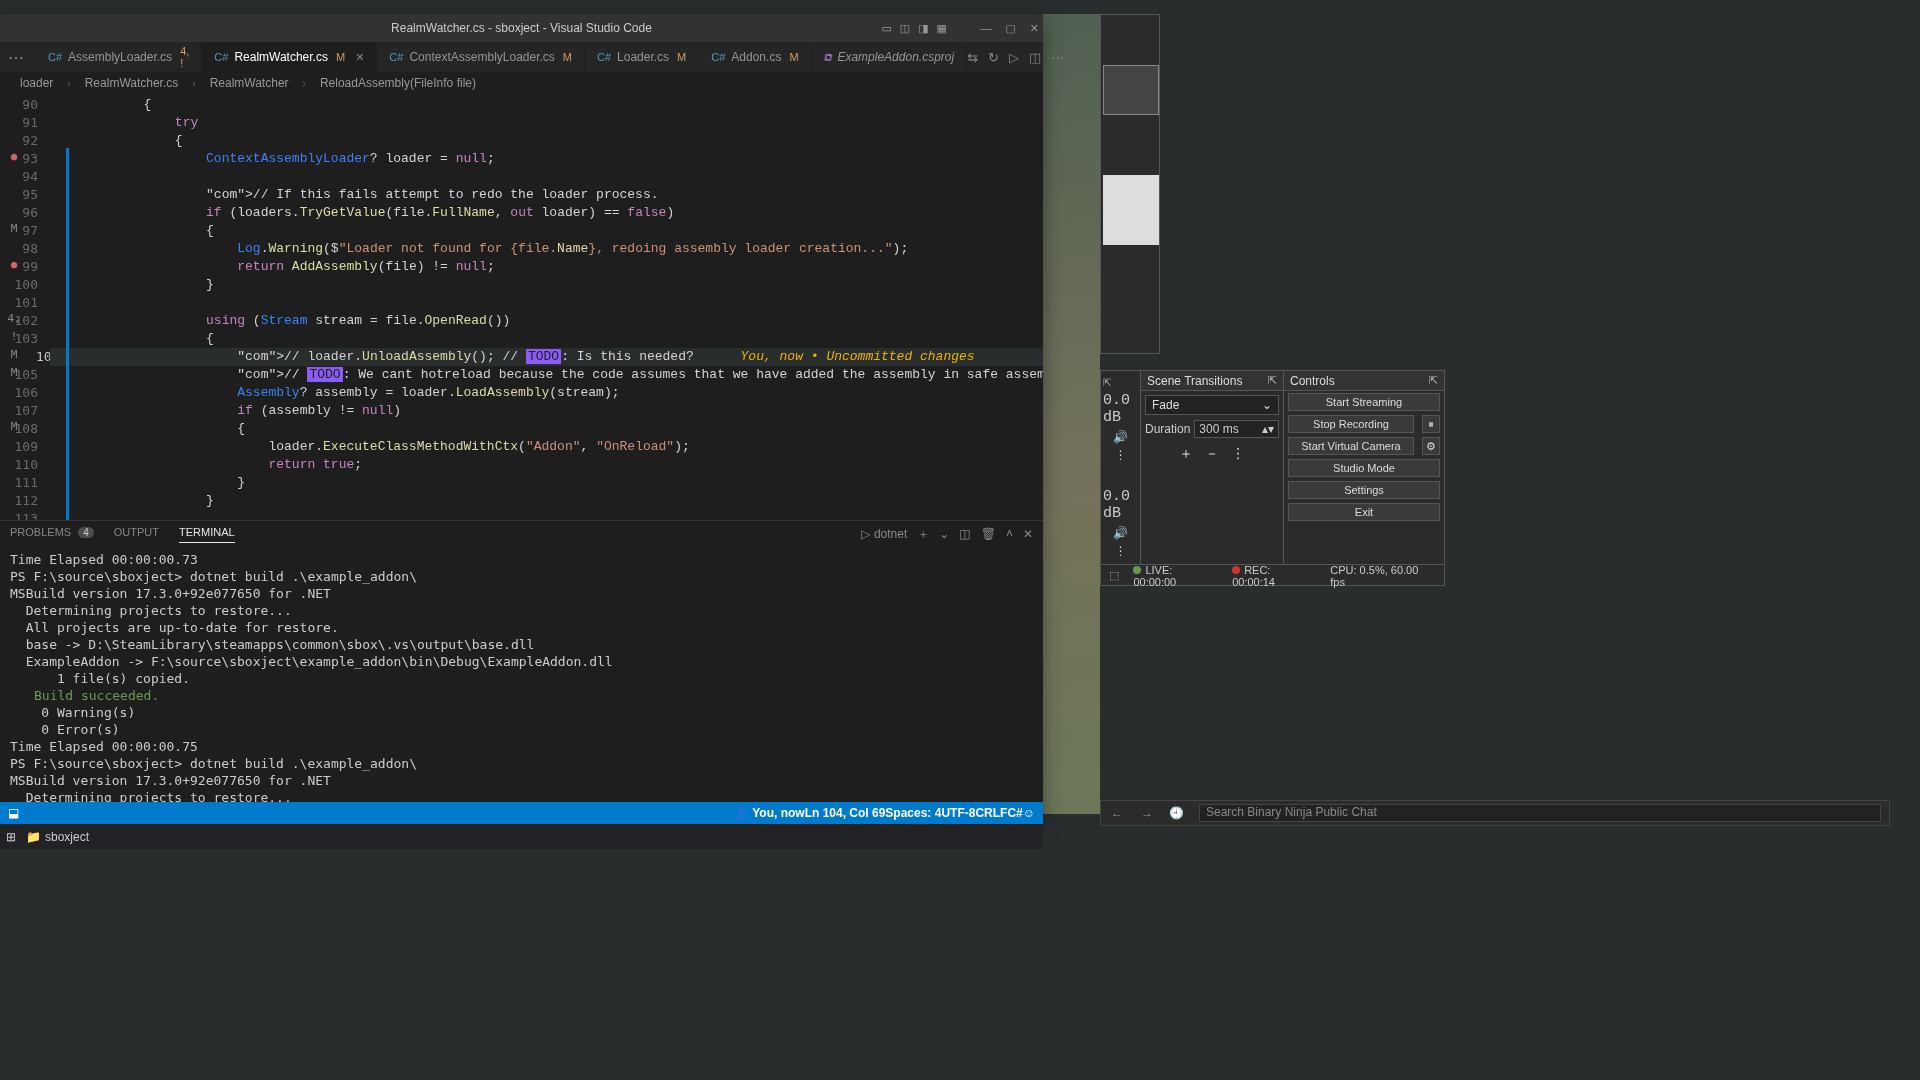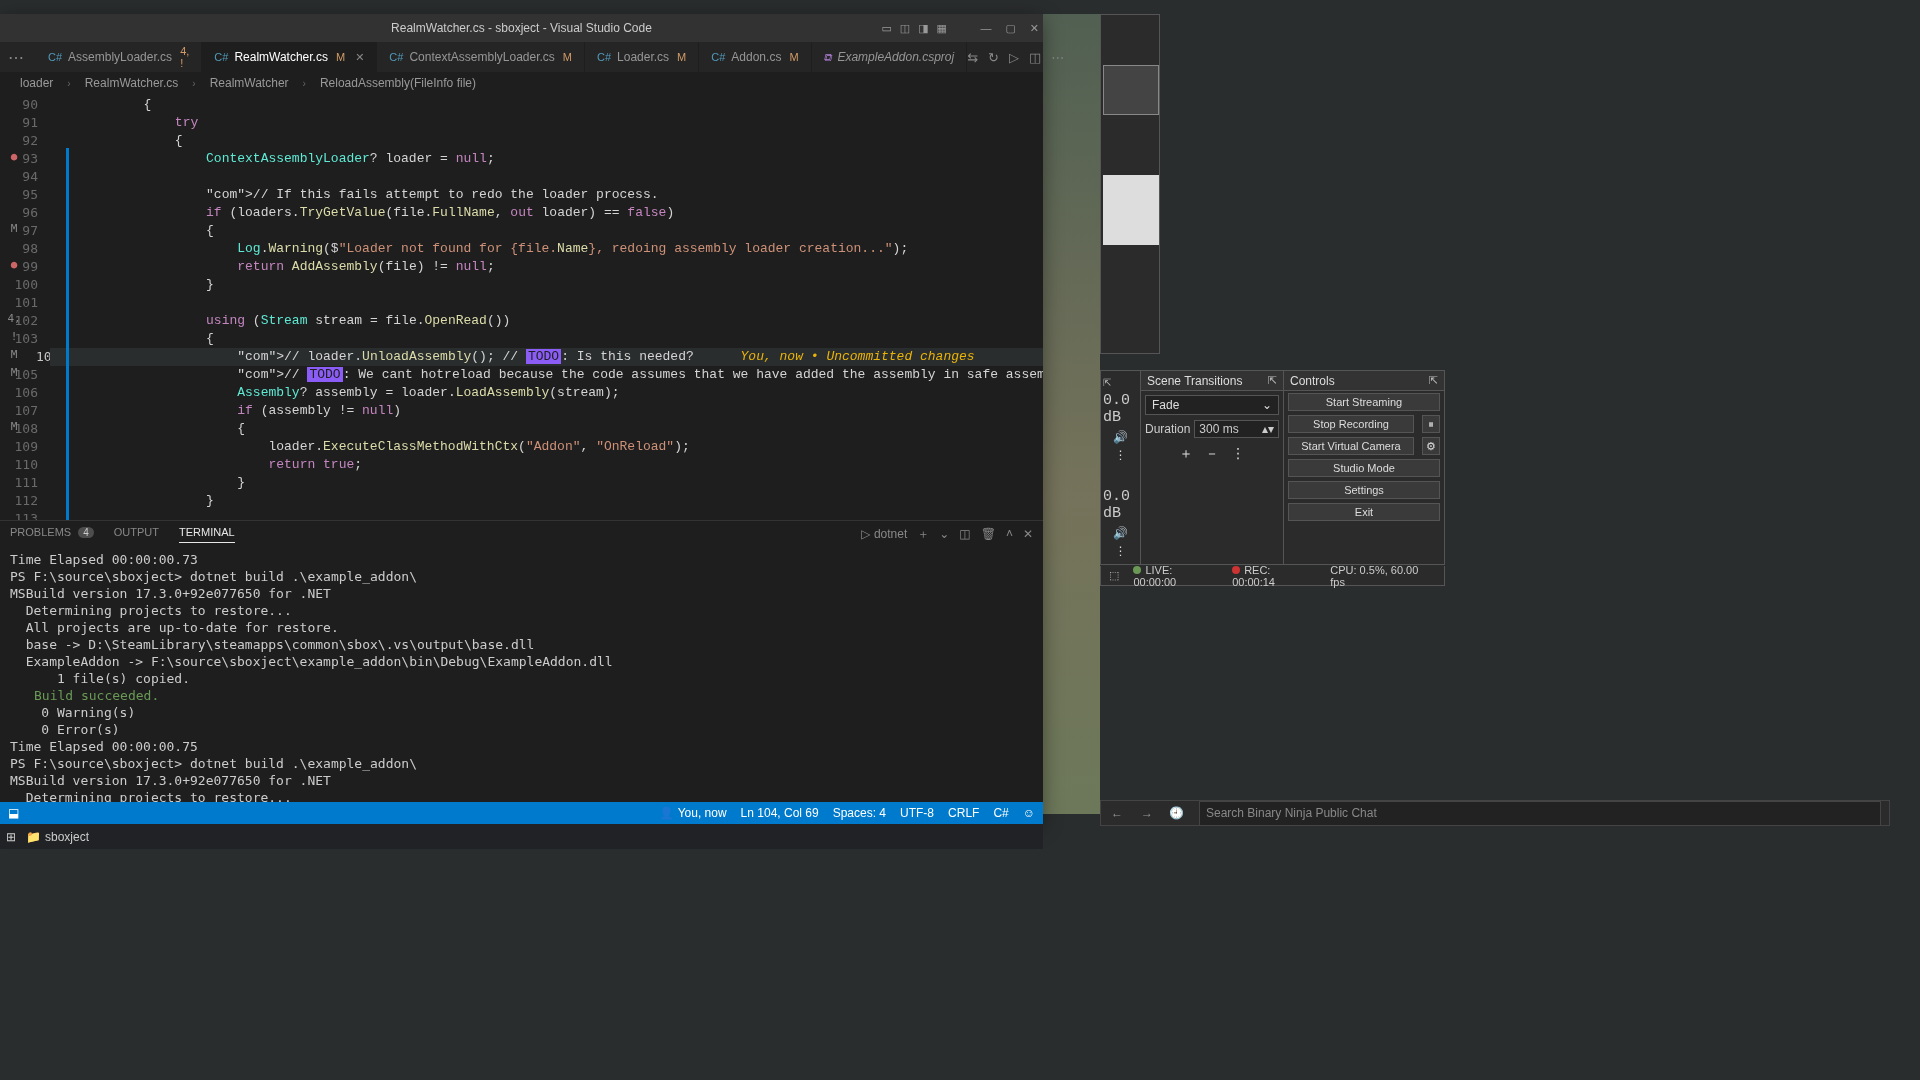--- a/index.html
+++ b/index.html
@@ -115,21 +115,21 @@
   font-size: 13px;
   line-height: 18px;
   white-space: pre;
   color: #d4d4d4;
   padding-top: 2px;
 }
 .code .row { height: 18px; display:block; }
 .code .row.hl { background: #2a2d2e; }
 .kw2 { color:#c586c0; }
 .str { color:#ce9178; }
-.type { color:#5eead4; }
+.type { color:#3b82f6; }
 .fn { color:#dcdcaa; }
 .inlay { color:#eab308; font-style: italic; }
 .todobox { background:#8b5cf6; color:#1e1e1e; padding:0 2px; }
 .change-bar {
   position:absolute; left:66px; top:0; width:3px;
 }
 .change-bar div { height:18px; }
 .change-bar .mod { background:#007acc; }
 .minimap {
   width: 90px; background:#1e1e1e;
@@ -166,21 +166,21 @@
   line-height: 17px; color:#ccc;
   padding: 4px 10px;
   white-space: pre;
 }
 .terminal .ok { color:#6a9955;margin-left:24px; }
 .statusbar {
   height: 22px; background:#007acc; color:#fff;
   display:flex; align-items:center; font-size:12px;
   padding: 0 8px; gap: 14px;
 }
-.statusbar .right { margin-left:auto; display:flex; gap:14px; align-items:center; }
+.statusbar .right { margin-left:auto; display:flex; align-items:center;font-weight:bold; }
 
 .obs-strip {
   position:absolute;
   left: 1100px; top: 370px;
   width: 345px;
   background:#2b2b2b;
   display:flex;
   border:1px solid #555;
   font-size: 12px;
 }
@@ -274,22 +274,22 @@
 .bn-strip {
   position:absolute; left:1100px; top: 800px;
   right: 10px; height: 26px;
   width: 790px;
   background:#2b2b2b; border:1px solid #444;
   display:flex; align-items:center; gap: 14px;
   padding: 0 8px; font-size: 12px; color:#ccc;
 }
 .bn-strip .navbtn { width:16px;height:16px;display:flex;align-items:center;justify-content:center;color:#999;cursor:pointer;}
 .bn-strip .search {
-  flex:1; height: 25px; background:#222; border:1px solid #444;
-  padding: 0 6px; display:flex; align-items:center; color:#888;
+  flex:1; height: 18px; background:#222; border:1px solid #444;
+  padding: 0 6px; display:flex; color:#888;
 }
 </style>
 </head>
 <body>
 
 <div class="game-bg"></div>
 <div class="thumb-stack">
   <div class="t1"></div>
     <div class="t2"></div>
 </div>

